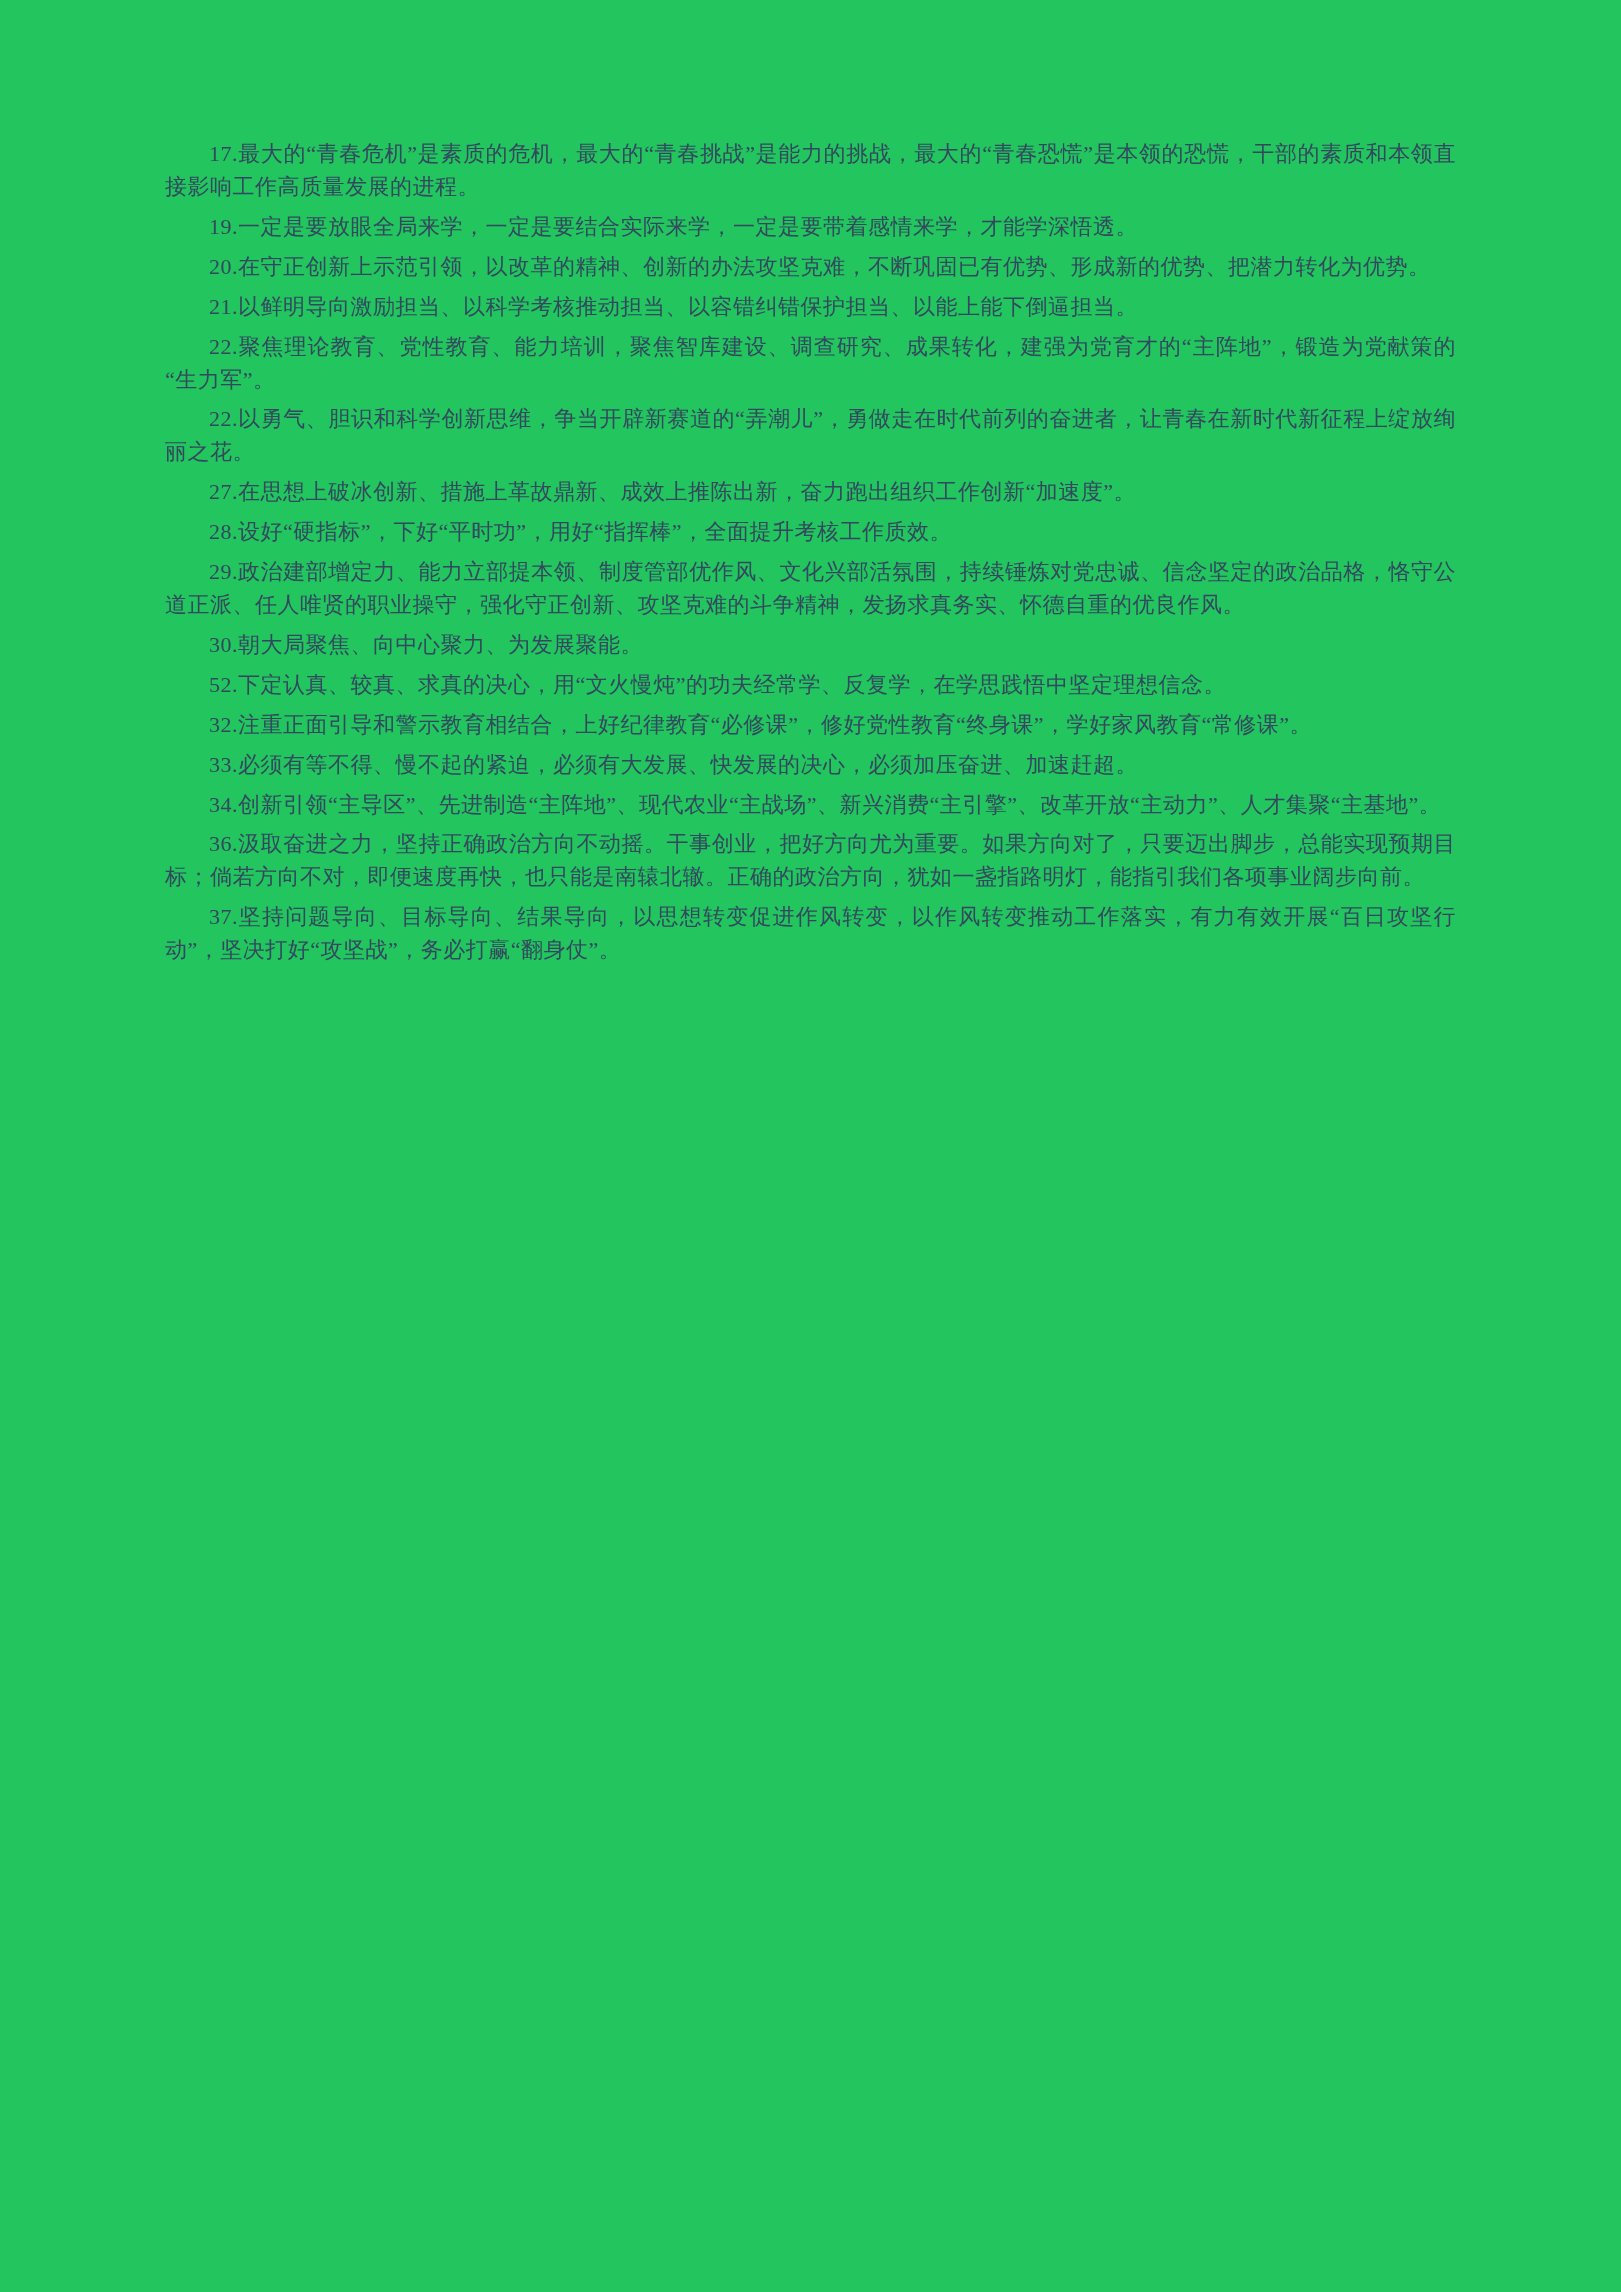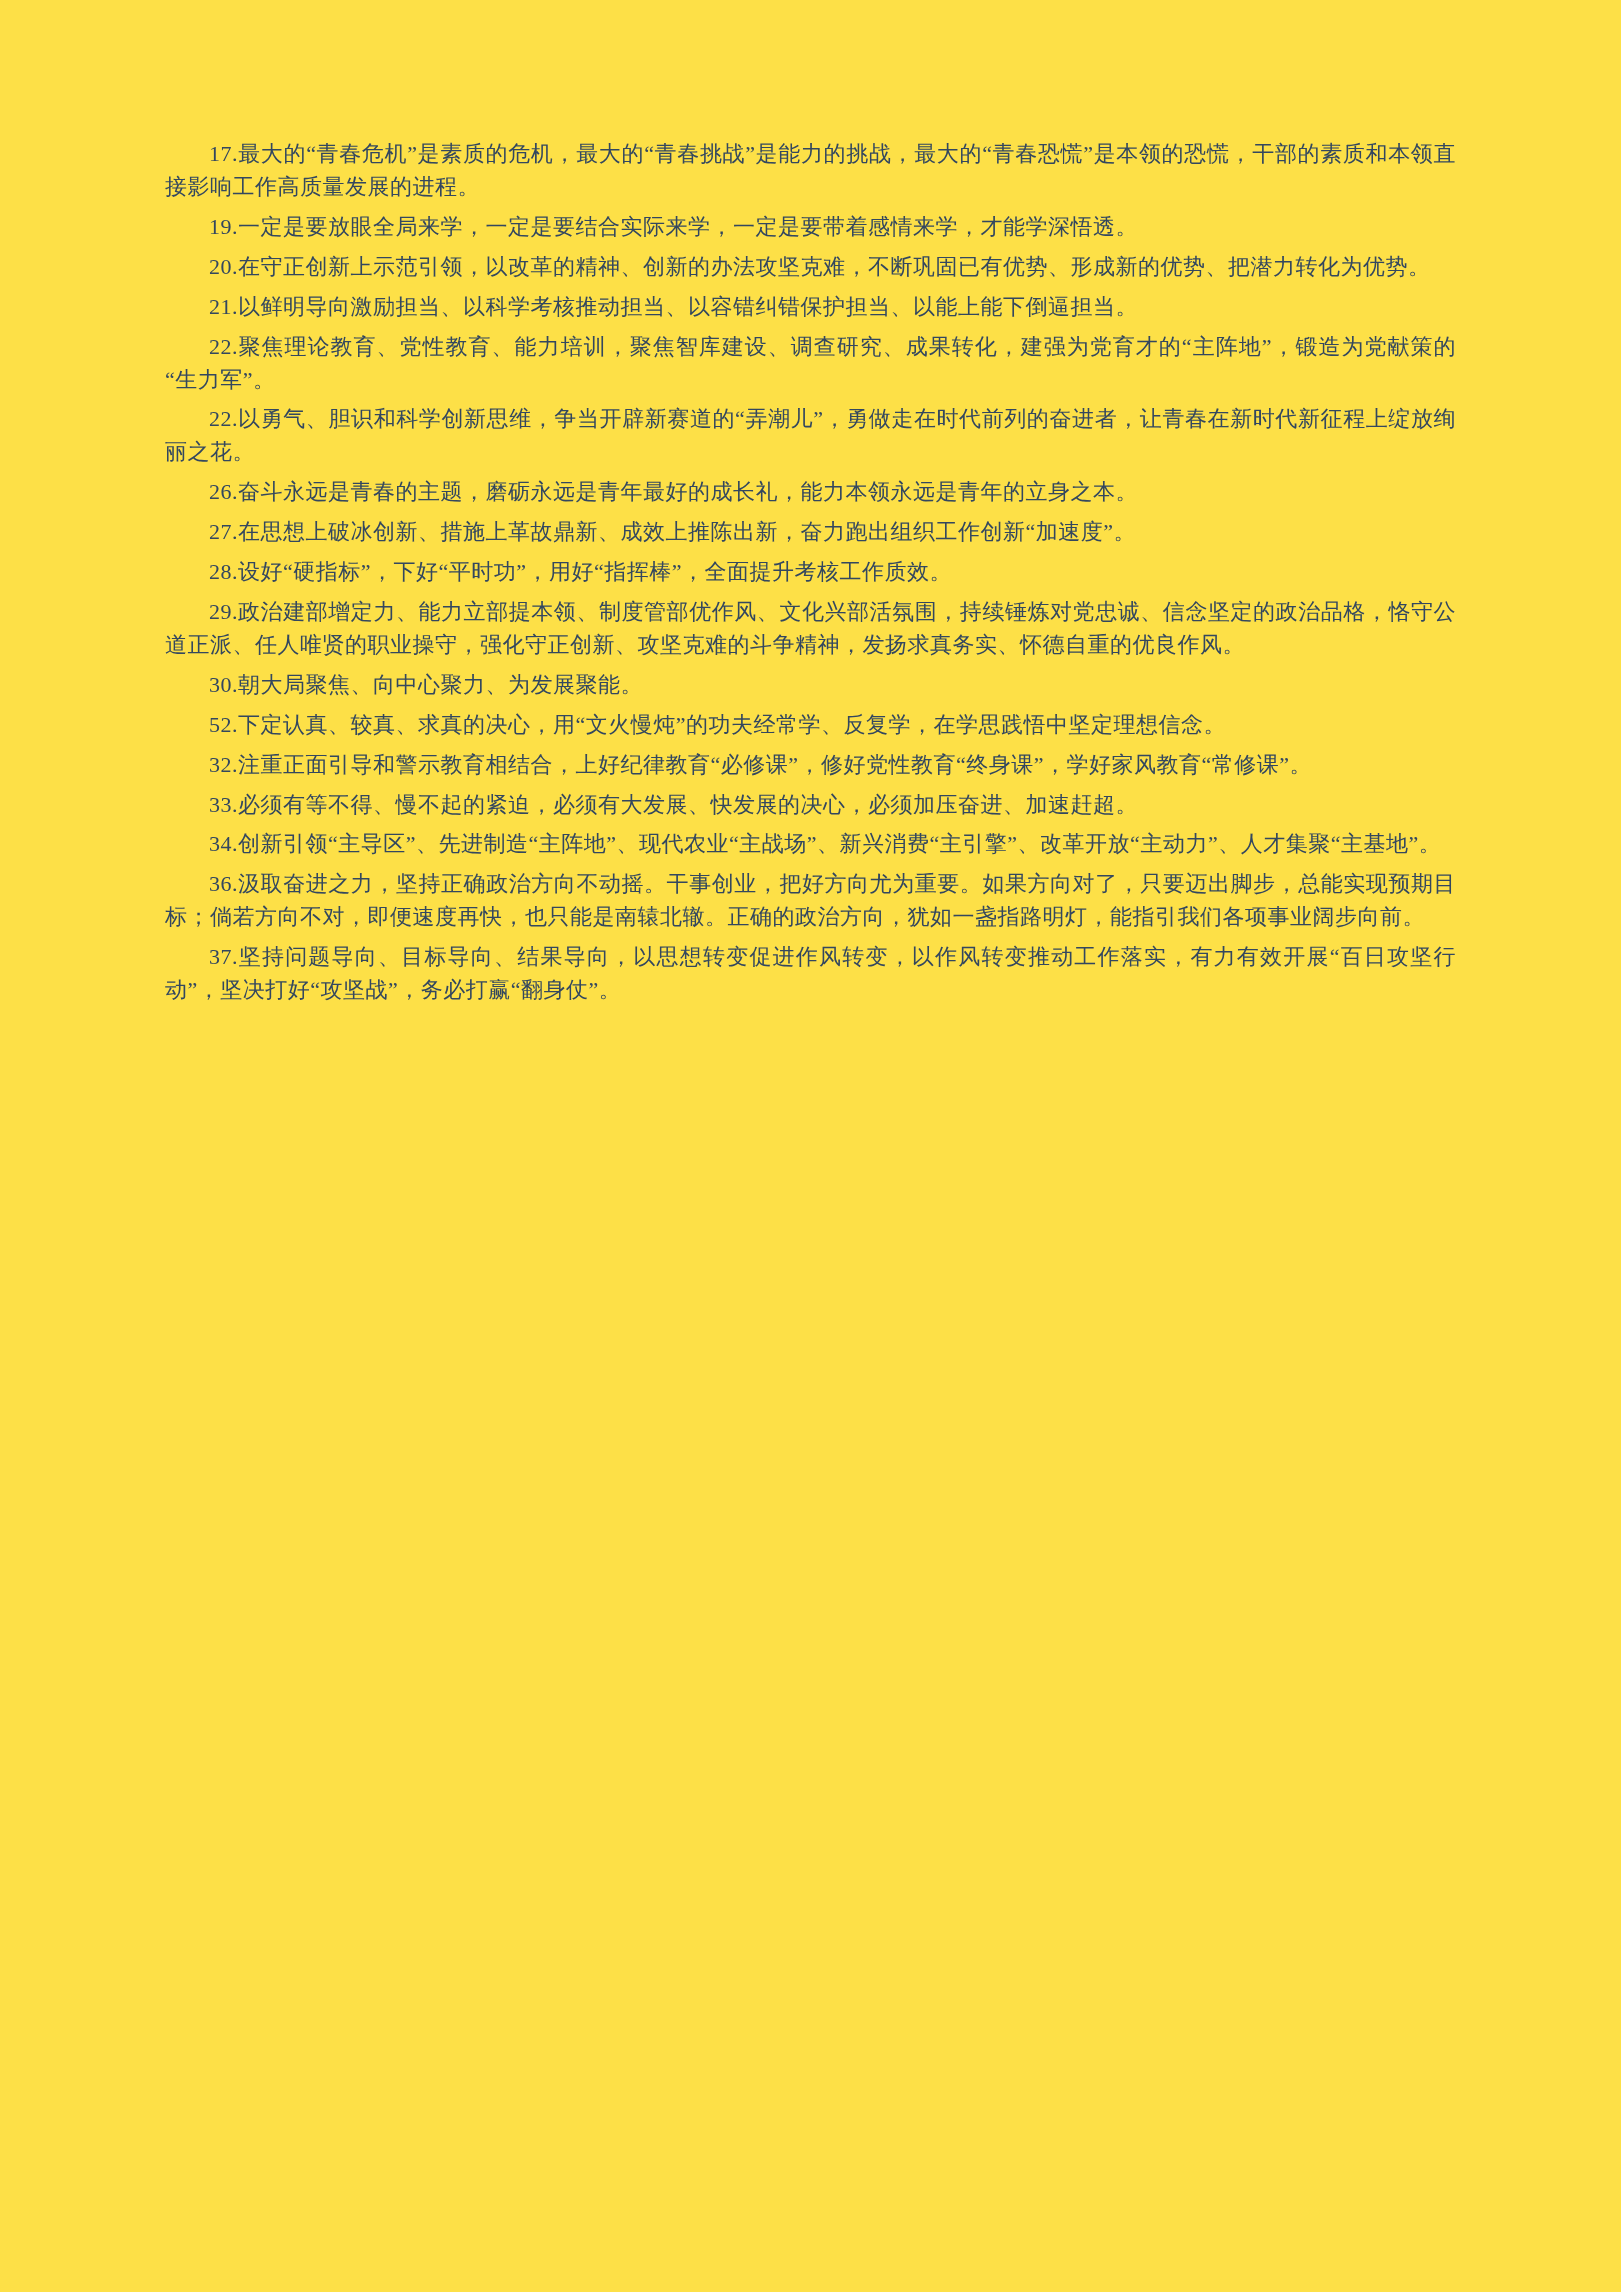--- a/index.html
+++ b/index.html
@@ -13,21 +13,21 @@
     height: 2293px;
     position: relative;
     font-family: "Liberation Serif", "DejaVu Serif", serif;
   }
   .page {
     position: absolute;
     top: 0;
     left: 0;
     width: 1621px;
     height: 2293px;
-    background: #fde047;
+    background: #22c55e;
     box-sizing: border-box;
     padding: 137px 165px 0 165px;
   }
   .doc-body p {
     margin: 0 0 6.9px 0;
     font-size: 22px;
     line-height: 33px;
     color: #33475f;
     text-indent: 2em;
     text-align: justify;
@@ -39,21 +39,20 @@
 <body>
 
 <div class="page">
   <div class="doc-body">
     <p>17.最大的“青春危机”是素质的危机，最大的“青春挑战”是能力的挑战，最大的“青春恐慌”是本领的恐慌，干部的素质和本领直接影响工作高质量发展的进程。</p>
     <p>19.一定是要放眼全局来学，一定是要结合实际来学，一定是要带着感情来学，才能学深悟透。</p>
     <p>20.在守正创新上示范引领，以改革的精神、创新的办法攻坚克难，不断巩固已有优势、形成新的优势、把潜力转化为优势。</p>
     <p>21.以鲜明导向激励担当、以科学考核推动担当、以容错纠错保护担当、以能上能下倒逼担当。</p>
     <p>22.聚焦理论教育、党性教育、能力培训，聚焦智库建设、调查研究、成果转化，建强为党育才的“主阵地”，锻造为党献策的“生力军”。</p>
     <p>22.以勇气、胆识和科学创新思维，争当开辟新赛道的“弄潮儿”，勇做走在时代前列的奋进者，让青春在新时代新征程上绽放绚丽之花。</p>
-    <p>26.奋斗永远是青春的主题，磨砺永远是青年最好的成长礼，能力本领永远是青年的立身之本。</p>
     <p>27.在思想上破冰创新、措施上革故鼎新、成效上推陈出新，奋力跑出组织工作创新“加速度”。</p>
     <p>28.设好“硬指标”，下好“平时功”，用好“指挥棒”，全面提升考核工作质效。</p>
     <p>29.政治建部增定力、能力立部提本领、制度管部优作风、文化兴部活氛围，持续锤炼对党忠诚、信念坚定的政治品格，恪守公道正派、任人唯贤的职业操守，强化守正创新、攻坚克难的斗争精神，发扬求真务实、怀德自重的优良作风。</p>
     <p>30.朝大局聚焦、向中心聚力、为发展聚能。</p>
     <p>52.下定认真、较真、求真的决心，用“文火慢炖”的功夫经常学、反复学，在学思践悟中坚定理想信念。</p>
     <p>32.注重正面引导和警示教育相结合，上好纪律教育“必修课”，修好党性教育“终身课”，学好家风教育“常修课”。</p>
     <p>33.必须有等不得、慢不起的紧迫，必须有大发展、快发展的决心，必须加压奋进、加速赶超。</p>
     <p>34.创新引领“主导区”、先进制造“主阵地”、现代农业“主战场”、新兴消费“主引擎”、改革开放“主动力”、人才集聚“主基地”。</p>
     <p>36.汲取奋进之力，坚持正确政治方向不动摇。干事创业，把好方向尤为重要。如果方向对了，只要迈出脚步，总能实现预期目标；倘若方向不对，即便速度再快，也只能是南辕北辙。正确的政治方向，犹如一盏指路明灯，能指引我们各项事业阔步向前。</p>
     <p>37.坚持问题导向、目标导向、结果导向，以思想转变促进作风转变，以作风转变推动工作落实，有力有效开展“百日攻坚行动”，坚决打好“攻坚战”，务必打赢“翻身仗”。</p>

